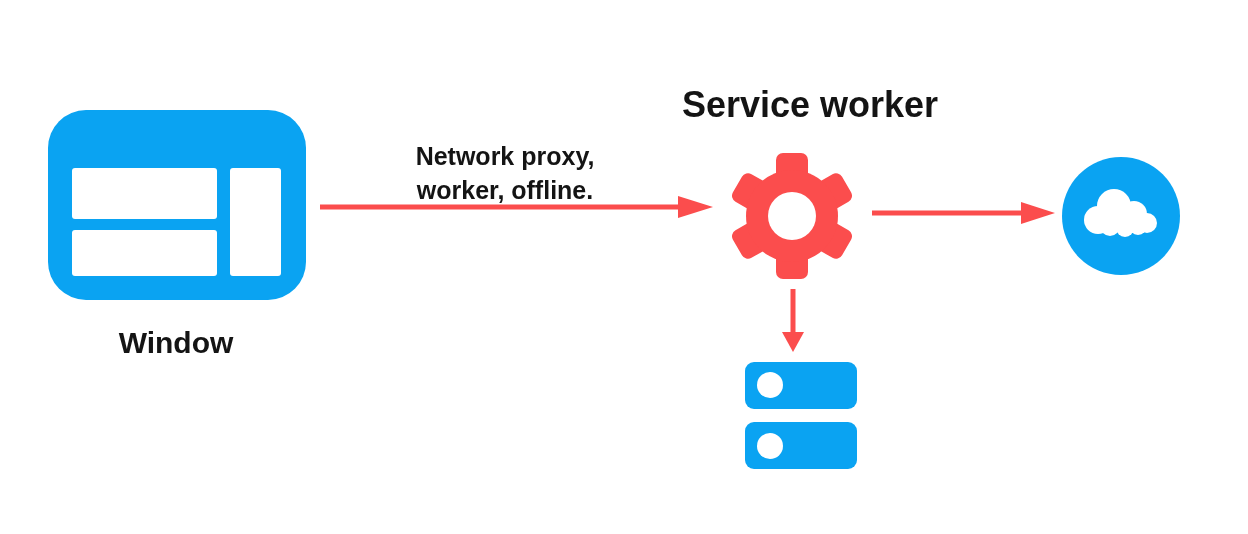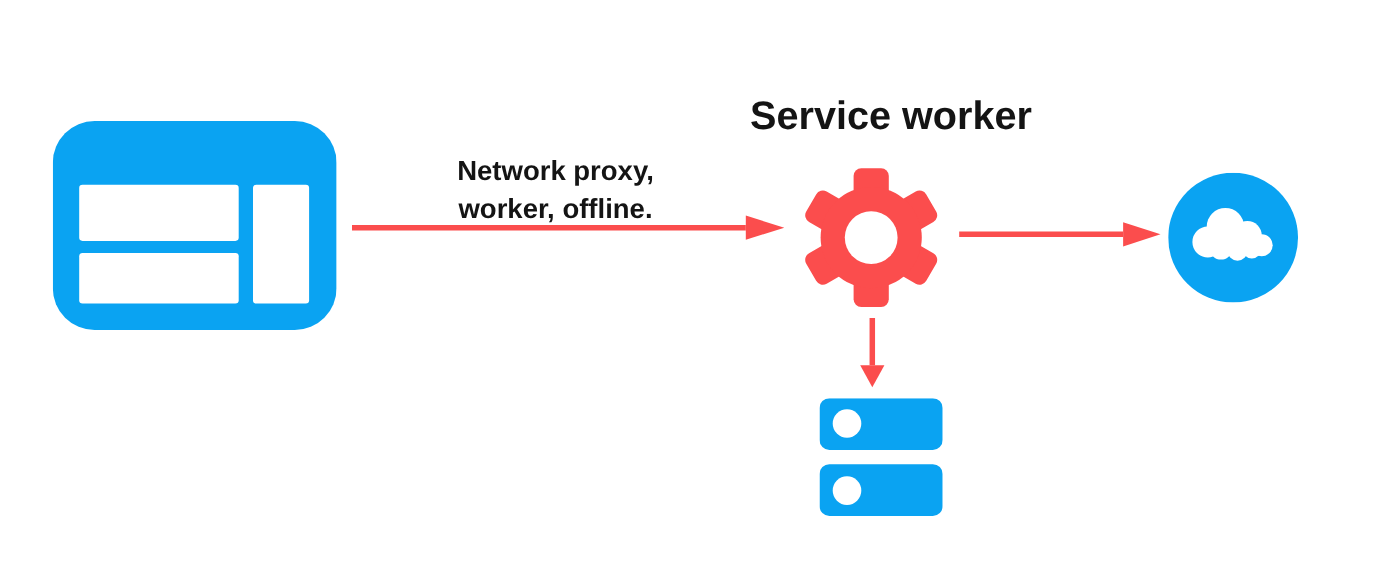--- a/index.html
+++ b/index.html
@@ -51,20 +51,21 @@
 
 <div class="canvas">
 
   <svg class="abs" style="left:48px; top:110px;" width="258" height="190" viewBox="0 0 258 190">
     <rect x="0" y="0" width="258" height="190" rx="38" class="fill-blue"></rect>
     <rect x="24" y="58" width="145" height="51" rx="3" class="fill-white"></rect>
     <rect x="24" y="120" width="145" height="46" rx="3" class="fill-white"></rect>
     <rect x="182" y="58" width="51" height="108" rx="3" class="fill-white"></rect>
   </svg>
 
+  <div class="abs label window-label">Window</div>
 
   <svg class="abs" style="left:316px; top:193px;" width="400" height="28" viewBox="0 0 400 28">
     <line x1="4" y1="14" x2="362" y2="14" class="stroke-red"></line>
     <polygon points="362,3 397,14 362,25" class="fill-red"></polygon>
   </svg>
 
   <div class="abs label edge-label">
     <div>Network proxy,</div>
     <div>worker, offline.</div>
   </div>

